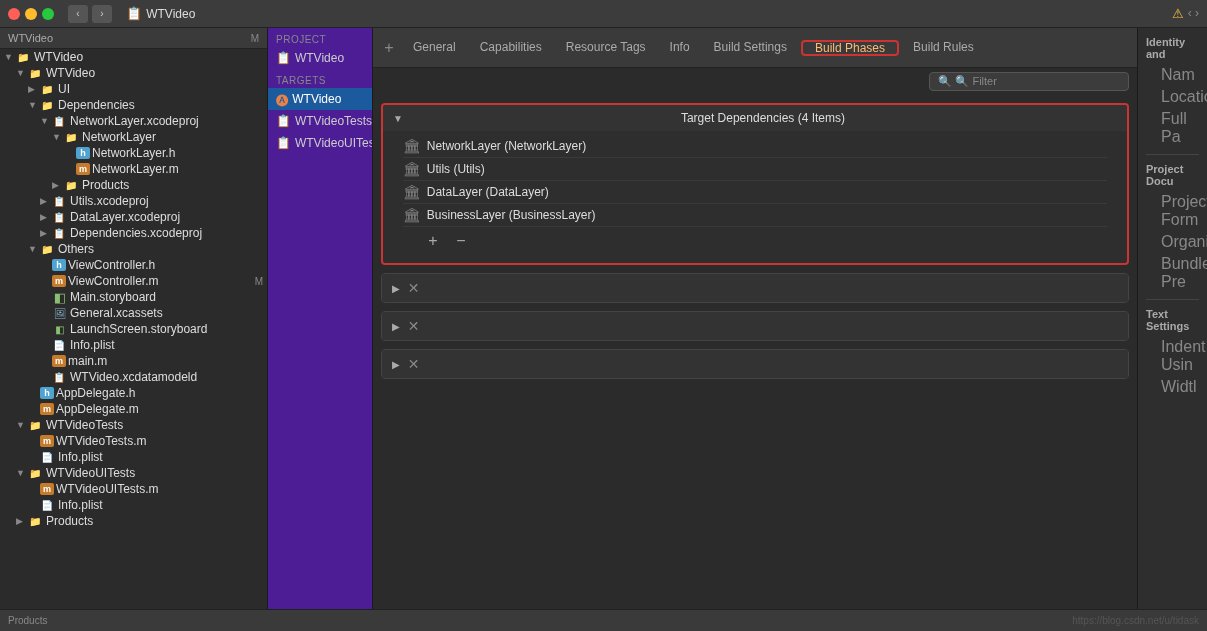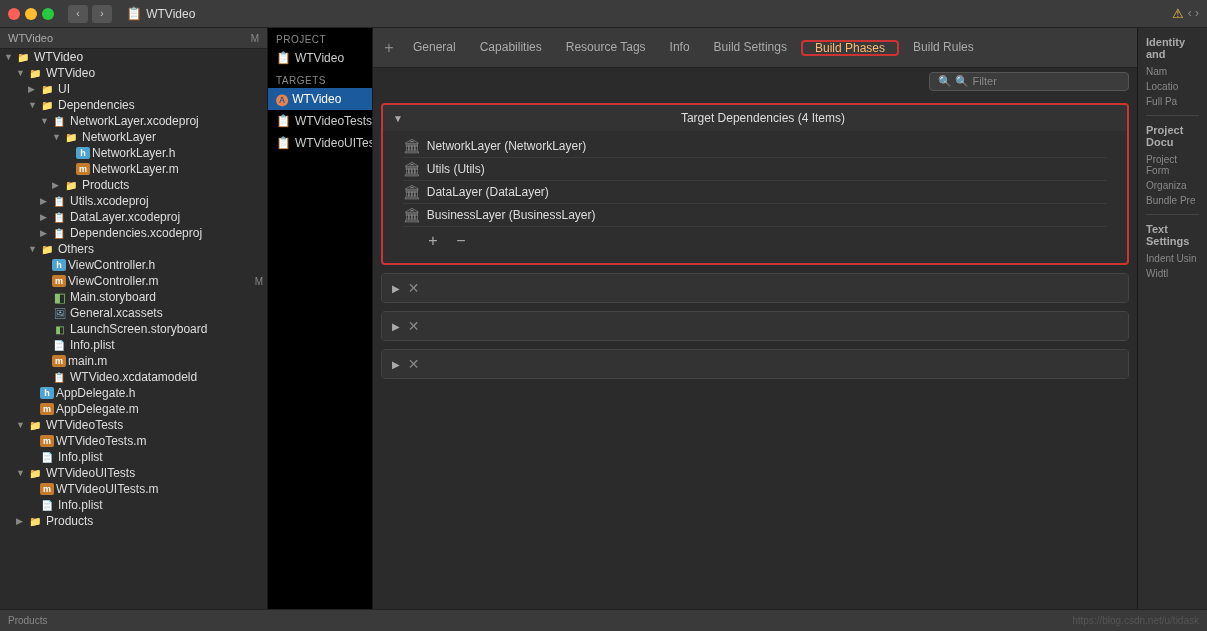--- a/index.html
+++ b/index.html
@@ -30,21 +30,21 @@
     .tree-arrow { display: inline-block; width: 12px; font-size: 9px; color: #888; flex-shrink: 0; }
     .tree-icon { width: 16px; height: 14px; flex-shrink: 0; display: inline-flex; align-items: center; justify-content: center; font-size: 10px; margin-right: 2px; }
     .tree-label { font-size: 12px; color: #ddd; overflow: hidden; text-overflow: ellipsis; }
     .tree-label-m { margin-left: auto; font-size: 10px; color: #888; padding-right: 4px; }
 
     .folder-yellow { color: #d4aa47; }
     .folder-blue { color: #5b9bd5; }
     .icon-proj { color: #5b9bd5; }
 
     
-    .targets-panel { width: 105px; background: #000000; border-right: 1px solid #1a1a1a; flex-shrink: 0; overflow-y: auto; }
+    .targets-panel { width: 105px; background: #4c1d95; border-right: 1px solid #1a1a1a; flex-shrink: 0; overflow-y: auto; }
     .targets-section { font-size: 10px; color: #888; padding: 6px 8px 2px; text-transform: uppercase; letter-spacing: 0.5px; }
     .targets-item { padding: 4px 8px; cursor: pointer; font-size: 12px; color: #ccc; display: flex; align-items: center; gap: 4px; }
     .targets-item.selected { background: #1c5a9e; color: #fff; }
     .targets-item-icon { font-size: 12px; }
 
     
     .content-area { flex: 1; display: flex; flex-direction: column; background: #2b2b2b; overflow: hidden; }
 
     
     .tab-bar { display: flex; align-items: center; background: #3a3a3a; border-bottom: 1px solid #222; height: 40px; flex-shrink: 0; padding: 0 4px; }
@@ -74,21 +74,21 @@
     .dep-item:last-of-type { border-bottom: none; }
     .dep-icon { font-size: 14px; color: #888; }
     .dep-label { font-size: 12px; color: #ddd; }
 
     .phase-actions { display: flex; gap: 8px; padding: 4px 20px; }
     .phase-action-btn { background: none; border: none; color: #aaa; font-size: 16px; cursor: pointer; padding: 0; width: 20px; height: 20px; display: flex; align-items: center; justify-content: center; }
 
     
     .right-panel { width: 70px; background: #2e2e2e; border-left: 1px solid #1a1a1a; flex-shrink: 0; padding: 8px; }
     .right-section { font-size: 11px; color: #aaa; margin-bottom: 6px; font-weight: 600; }
-    .right-field { font-size: 10px; color: #888; margin-bottom: 4px; }
+    .right-field { font-size: 16px; color: #888; margin-bottom: 4px; margin-left: 15px; }
     .right-divider { border-top: 1px solid #444; margin: 8px 0; }
 
     
     .status-bar { height: 22px; background: #3a3a3a; border-top: 1px solid #222; display: flex; align-items: center; padding: 0 8px; font-size: 10px; color: #888; flex-shrink: 0; }
     .status-bar .watermark { margin-left: auto; color: #555; font-size: 10px; }
 
     
     ::-webkit-scrollbar { width: 6px; height: 6px; }
     ::-webkit-scrollbar-track { background: #2b2b2b; }
     ::-webkit-scrollbar-thumb { background: #555; border-radius: 3px; }

